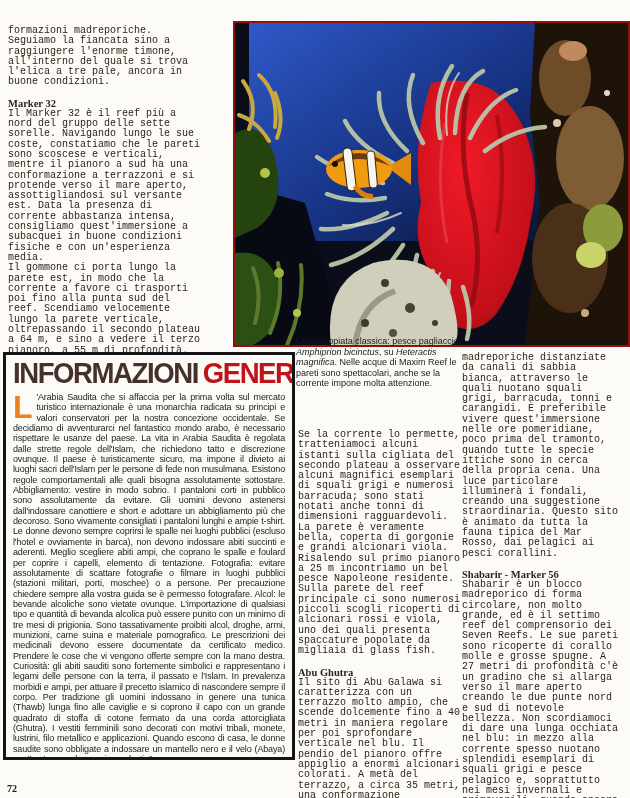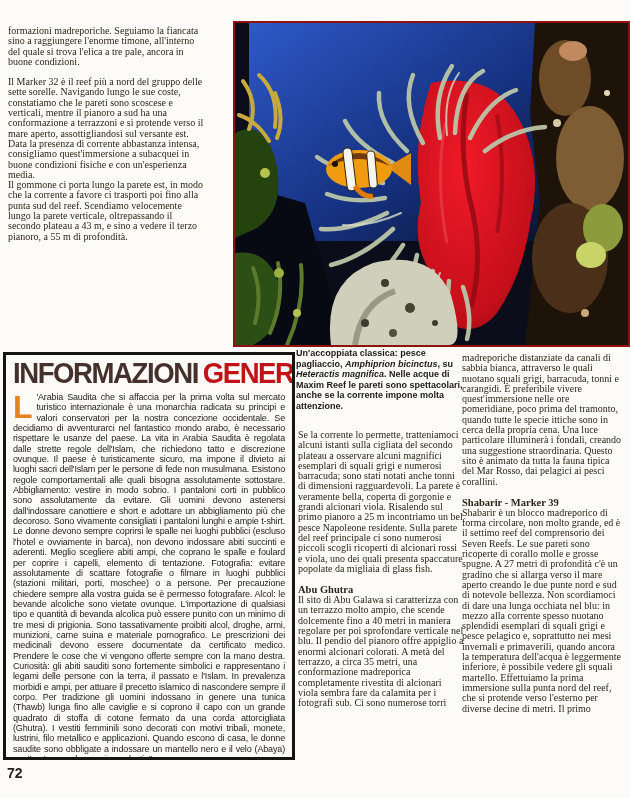--- a/index.html
+++ b/index.html
@@ -3,38 +3,38 @@
 <meta charset="utf-8">
 <style>
   html,body { margin:0; padding:0; background:#e9e7e2; }
   .page {
     position:relative; width:630px; height:798px; margin:0 auto;
     background:#fcfbf7; overflow:hidden;
     font-family:"Liberation Serif", serif; color:#2e2418;
   }
   
   .col { position:absolute; font-size:10px; line-height:10.3px; }
-  .col p { margin:0; }
+  .col p { margin:0;font-family:Liberation Mono, monospace; }
   .col .gap { margin-bottom:10px; }
   .col h3 { font-size:10.5px; line-height:11px; margin:10px 0 0 0; font-weight:bold; }
   .col1 { left:8px;  top:26px;  width:198px; }
   .col2 { left:298px; top:430px; width:166px; }
   .col3 { left:446px; top:353px; width:162px;margin-left:16px; }
 
   
   .photo-frame {
     position:absolute; left:233px; top:21px; width:393px; height:322px;
     border:2px solid #8e130e; background:#0b0e1a;
   }
   .photo-frame svg { display:block; width:100%; height:100%; }
 
   
   .caption {
-    position:absolute; left:296px; top:348px; width:178px;
-    font-family:"Liberation Sans", sans-serif; font-weight:bold;
+    position:absolute; left:296px; top:336px; width:178px;
+    font-family:"Liberation Sans", sans-serif; font-weight:normal;
     font-size:9px; line-height:10.6px; color:#1b1b1b;
   }
   .caption i { font-style:italic; }
 
   
   .infobox {
     position:absolute; left:3px; top:352px; width:272px; height:399px;
     border:3px solid #151515; background:#fcfbf7;
     padding:3px 7px 0 7px; overflow:hidden;
   }
@@ -50,34 +50,35 @@
     font-size:9px; line-height:10.35px; letter-spacing:-0.15px;
     text-align:justify; color:#232323; margin-top:3px;
   }
   .infobox-body b { font-weight:normal; }
   .dropcap {
     float:left; font-family:"Liberation Sans", sans-serif; font-weight:bold;
     font-size:32px; line-height:26px; color:#e8821e; margin:2px 4px 0 0;
   }
 
   .page-number {
-    position:absolute; left:7px; top:765px;
-    font-family:Liberation Sans, sans-serif; font-weight:bold;
-    font-size:14px; color:#222;
+    position:absolute; left:7px; top:783px;
+    font-family:Liberation Serif, serif; font-weight:bold;
+    font-size:10px; color:#222;
   }
 </style>
 </head>
 <body>
 
 <div class="page">
 
   <div class="col col1">
     <p class="gap">formazioni madreporiche. Seguiamo la fiancata sino a raggiungere l'enorme timone, all'interno del quale si trova l'elica a tre pale, ancora in buone condizioni.</p>
+    <h3>Marker 32</h3>
     <p>Il Marker 32 è il reef più a nord del gruppo delle sette sorelle. Navigando lungo le sue coste, constatiamo che le pareti sono scoscese e verticali, mentre il pianoro a sud ha una conformazione a terrazzoni e si protende verso il mare aperto, assottigliandosi sul versante est. Data la presenza di corrente abbastanza intensa, consigliamo quest'immersione a subacquei in buone condizioni fisiche e con un'esperienza media.</p>
-    <p>Il gommone ci porta lungo la parete est, in modo che la corrente a favore ci trasporti poi fino alla punta sud del reef. Scendiamo velocemente lungo la parete verticale, oltrepassando il secondo plateau a 43 m, e sino a vedere il terzo pianoro, a 55 m di profondità.</p>
+    <p>Il gommone ci porta lungo la parete est, in modo che la corrente a favore ci trasporti poi fino alla punta sud del reef. Scendiamo velocemente lungo la parete verticale, oltrepassando il secondo plateau a 64 m, e sino a vedere il terzo pianoro, a 55 m di profondità.</p>
   </div>
 
   <div class="photo-frame">
     <svg viewBox="0 0 393 322" preserveAspectRatio="none">
       <defs>
         <linearGradient id="gw" x1="0" y1="0" x2="1" y2="1">
           <stop offset="0" stop-color="#2e59c8"></stop>
             <stop offset="0.6" stop-color="#15307e"></stop>
             <stop offset="1" stop-color="#0a142e"></stop>
         </linearGradient>
@@ -190,18 +191,18 @@
   </div>
 
   <div class="col col2">
     <p>Se la corrente lo permette, tratteniamoci alcuni istanti sulla cigliata del secondo plateau a osservare alcuni magnifici esemplari di squali grigi e numerosi barracuda; sono stati notati anche tonni di dimensioni ragguardevoli. La parete è veramente bella, coperta di gorgonie e grandi alcionari viola. Risalendo sul primo pianoro a 25 m incontriamo un bel pesce Napoleone residente. Sulla parete del reef principale ci sono numerosi piccoli scogli ricoperti di alcionari rossi e viola, uno dei quali presenta spaccature popolate da migliaia di glass fish.</p>
     <h3>Abu Ghutra</h3>
     <p>Il sito di Abu Galawa si caratterizza con un terrazzo molto ampio, che scende dolcemente fino a 40 metri in maniera regolare per poi sprofondare verticale nel blu. Il pendio del pianoro offre appiglio a enormi alcionari colorati. A metà del terrazzo, a circa 35 metri, una conformazione madreporica completamente rivestita di alcionari viola sembra fare da calamita per i fotografi sub. Ci sono numerose torri</p>
   </div>
 
   <div class="col col3">
     <p>madreporiche distanziate da canali di sabbia bianca, attraverso le quali nuotano squali grigi, barracuda, tonni e carangidi. È preferibile vivere quest'immersione nelle ore pomeridiane, poco prima del tramonto, quando tutte le specie ittiche sono in cerca della propria cena. Una luce particolare illuminerà i fondali, creando una suggestione straordinaria. Questo sito è animato da tutta la fauna tipica del Mar Rosso, dai pelagici ai pesci corallini.</p>
-    <h3>Shabarir - Marker 39</h3>
+    <h3>Shabarir - Marker 56</h3>
     <p>Shabarir è un blocco madreporico di forma circolare, non molto grande, ed è il settimo reef del comprensorio dei Seven Reefs. Le sue pareti sono ricoperte di corallo molle e grosse spugne. A 27 metri di profondità c'è un gradino che si allarga verso il mare aperto creando le due punte nord e sud di notevole bellezza. Non scordiamoci di dare una lunga occhiata nel blu: in mezzo alla corrente spesso nuotano splendidi esemplari di squali grigi e pesce pelagico e, soprattutto nei mesi invernali e primaverili, quando ancora la temperatura dell'acqua è leggermente inferiore, è possibile vedere gli squali martello. Effettuiamo la prima immersione sulla punta nord del reef, che si protende verso l'esterno per diverse decine di metri. Il primo</p>
   </div>
 
   <div class="page-number">72</div>
 </div>
 
 </body></html>

